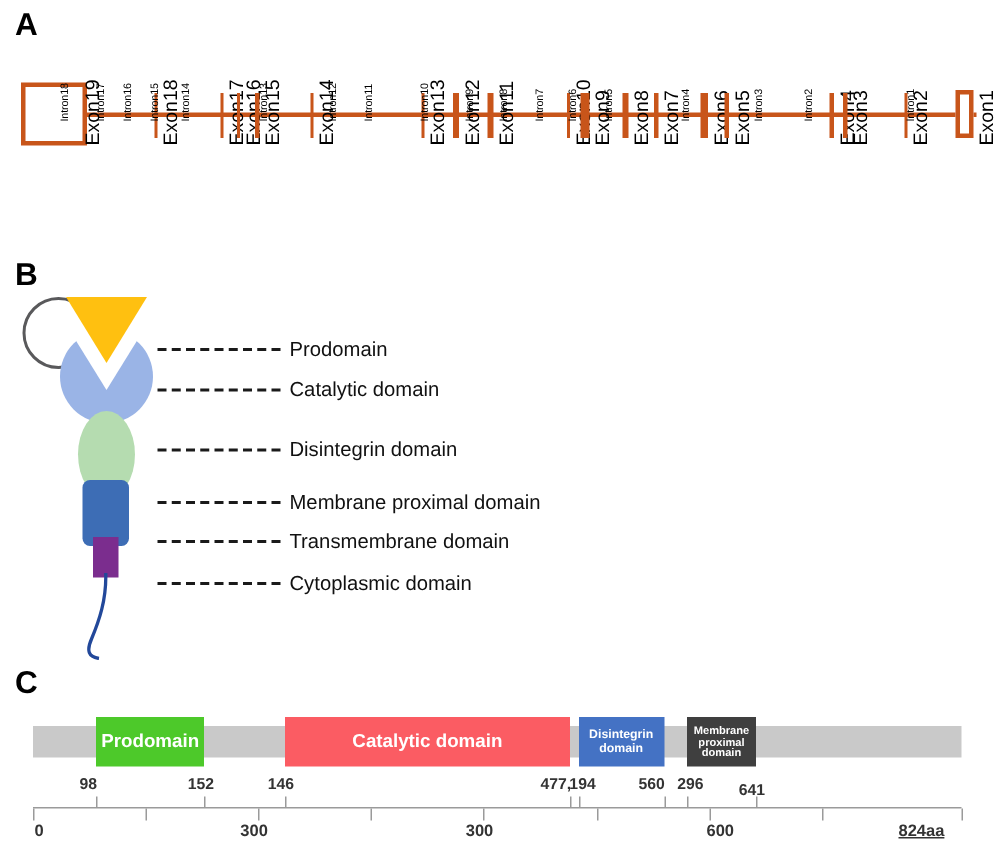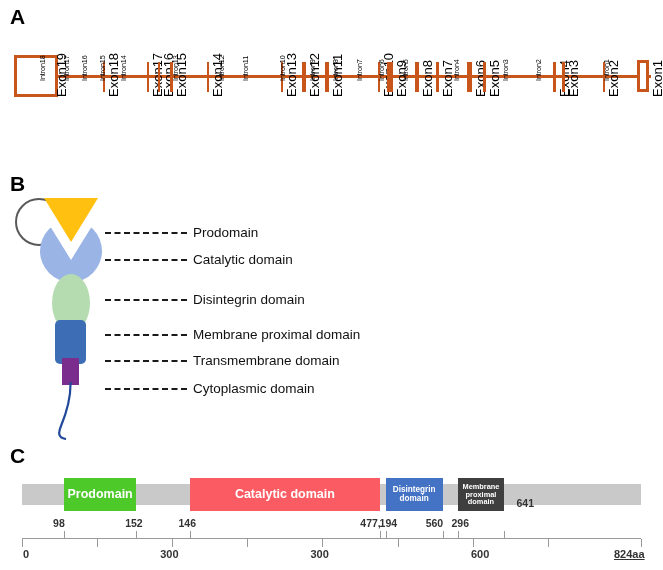--- a/index.html
+++ b/index.html
@@ -159,32 +159,32 @@
     <div class="pos-label" style="left: 178.521px; top: 517px;">146</div>
     <div class="pos-tick" style="left: 189.521px; top: 531px; height: 7px;"></div>
     <div class="pos-label" style="left: 360.329px; top: 517px;">477,</div>
     <div class="pos-tick" style="left: 380.329px; top: 531px; height: 7px;"></div>
     <div class="pos-label" style="left: 379.587px; top: 517px;">194</div>
     <div class="pos-tick" style="left: 385.587px; top: 531px; height: 7px;"></div>
     <div class="pos-label" style="left: 425.68px; top: 517px;">560</div>
     <div class="pos-tick" style="left: 442.68px; top: 531px; height: 7px;"></div>
     <div class="pos-label" style="left: 451.455px; top: 517px;">296</div>
     <div class="pos-tick" style="left: 458.455px; top: 531px; height: 7px;"></div>
-    <div class="pos-label" style="left: 492.528px; top: 497px; margin-left: 24px;">641</div>
+    <div class="pos-label" style="left: 492.528px; top: 521px;">641</div>
     <div class="pos-tick" style="left: 503.528px; top: 531px; height: 7px;"></div>
   </div>
 <div id="c-axis">
     <div id="axis-line" style="left: 22px; top: 538px; width: 619px;"></div>
     <div class="ax-tick" style="left: 22px; top: 539px; height: 8px;"></div>
     <div class="ax-label" style="left: 23px; top: 548px;">0</div>
     <div class="ax-tick" style="left: 97.1214px; top: 539px; height: 8px;"></div>
     <div class="ax-tick" style="left: 172.243px; top: 539px; height: 8px;"></div>
     <div class="ax-label" style="left: 160.243px; top: 548px;">300</div>
     <div class="ax-tick" style="left: 247.364px; top: 539px; height: 8px;"></div>
     <div class="ax-tick" style="left: 322.485px; top: 539px; height: 8px;"></div>
     <div class="ax-label" style="left: 310.485px; top: 548px;">300</div>
     <div class="ax-tick" style="left: 397.607px; top: 539px; height: 8px;"></div>
     <div class="ax-tick" style="left: 472.728px; top: 539px; height: 8px;"></div>
     <div class="ax-label" style="left: 471px; top: 548px;">600</div>
     <div class="ax-tick" style="left: 547.85px; top: 539px; height: 8px;"></div>
     <div class="ax-tick" style="left: 641px; top: 539px; height: 8px;"></div>
-    <div class="ax-label" style="left: 614px; top: 548px; text-decoration: underline;">824aa</div>
+    <div class="ax-label" style="left: 599px; top: 548px; text-decoration: underline;">824aa</div>
   </div>
 
 </body></html>

